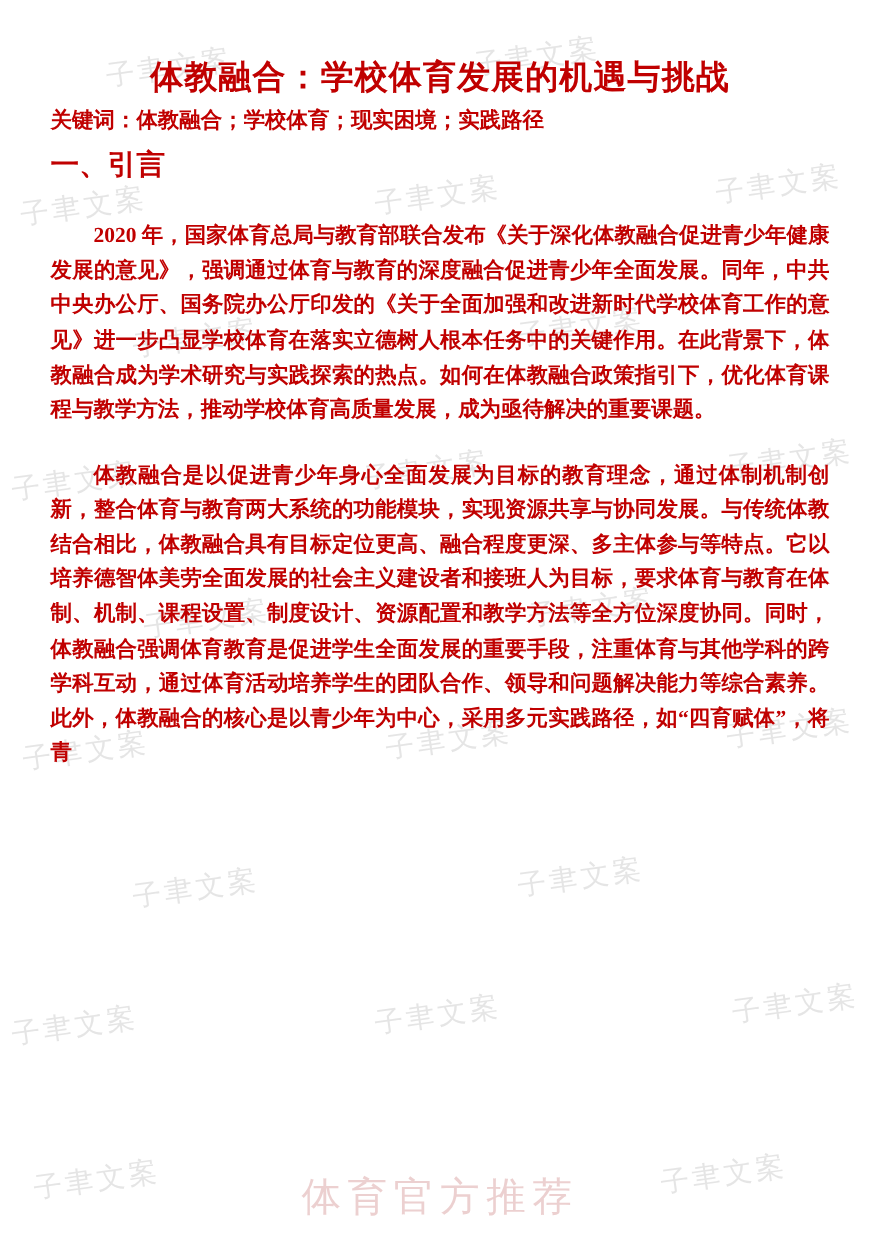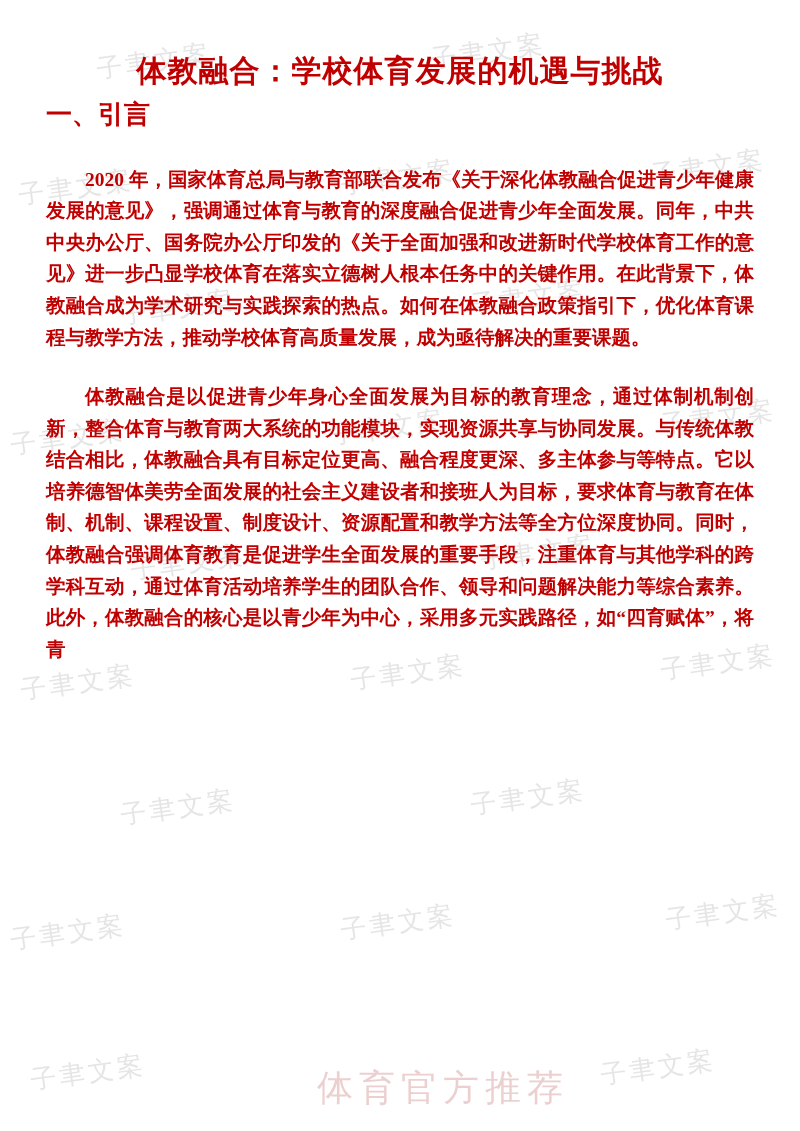--- a/index.html
+++ b/index.html
@@ -35,21 +35,20 @@
   }
   .wm-big {
     position: absolute;
     left: 50%;
     transform: translateX(-50%);
     bottom: 18px;
     font-size: 36px;
     letter-spacing: 6px;
     color: rgba(221, 170, 170, 0.55);
     white-space: nowrap;
-    margin-left: 43px;
   }
 
   
   .page {
     position: relative;
     z-index: 10;
     padding: 46px 46px 0 46px;
     box-sizing: border-box;
   }
 
@@ -111,20 +110,21 @@
   <span class="wm" style="left:30px;  top:1055px;">子聿文案</span>
   <span class="wm" style="left:600px; top:1050px;">子聿文案</span>
   <span class="wm-big">体育官方推荐</span>
 </div>
 
 <div class="page">
 
   <h1 class="doc-title">体教融合：学校体育发展的机遇与挑战</h1>
 
 
+  <p class="para"><span class="lbl">关键词：</span><span>体教融合；学校体育；现实困境；实践路径</span></p>
 
   <h2 class="heading">一、引言</h2>
 
   <p class="para indent">2020 年，国家体育总局与教育部联合发布《关于深化体教融合促进青少年健康发展的意见》，强调通过体育与教育的深度融合促进青少年全面发展。同年，中共中央办公厅、国务院办公厅印发的《关于全面加强和改进新时代学校体育工作的意见》进一步凸显学校体育在落实立德树人根本任务中的关键作用。在此背景下，体教融合成为学术研究与实践探索的热点。如何在体教融合政策指引下，优化体育课程与教学方法，推动学校体育高质量发展，成为亟待解决的重要课题。</p>
 
 
   <p class="para indent">体教融合是以促进青少年身心全面发展为目标的教育理念，通过体制机制创新，整合体育与教育两大系统的功能模块，实现资源共享与协同发展。与传统体教结合相比，体教融合具有目标定位更高、融合程度更深、多主体参与等特点。它以培养德智体美劳全面发展的社会主义建设者和接班人为目标，要求体育与教育在体制、机制、课程设置、制度设计、资源配置和教学方法等全方位深度协同。同时，体教融合强调体育教育是促进学生全面发展的重要手段，注重体育与其他学科的跨学科互动，通过体育活动培养学生的团队合作、领导和问题解决能力等综合素养。此外，体教融合的核心是以青少年为中心，采用多元实践路径，如“四育赋体”，将青</p>
 
 </div>
 

